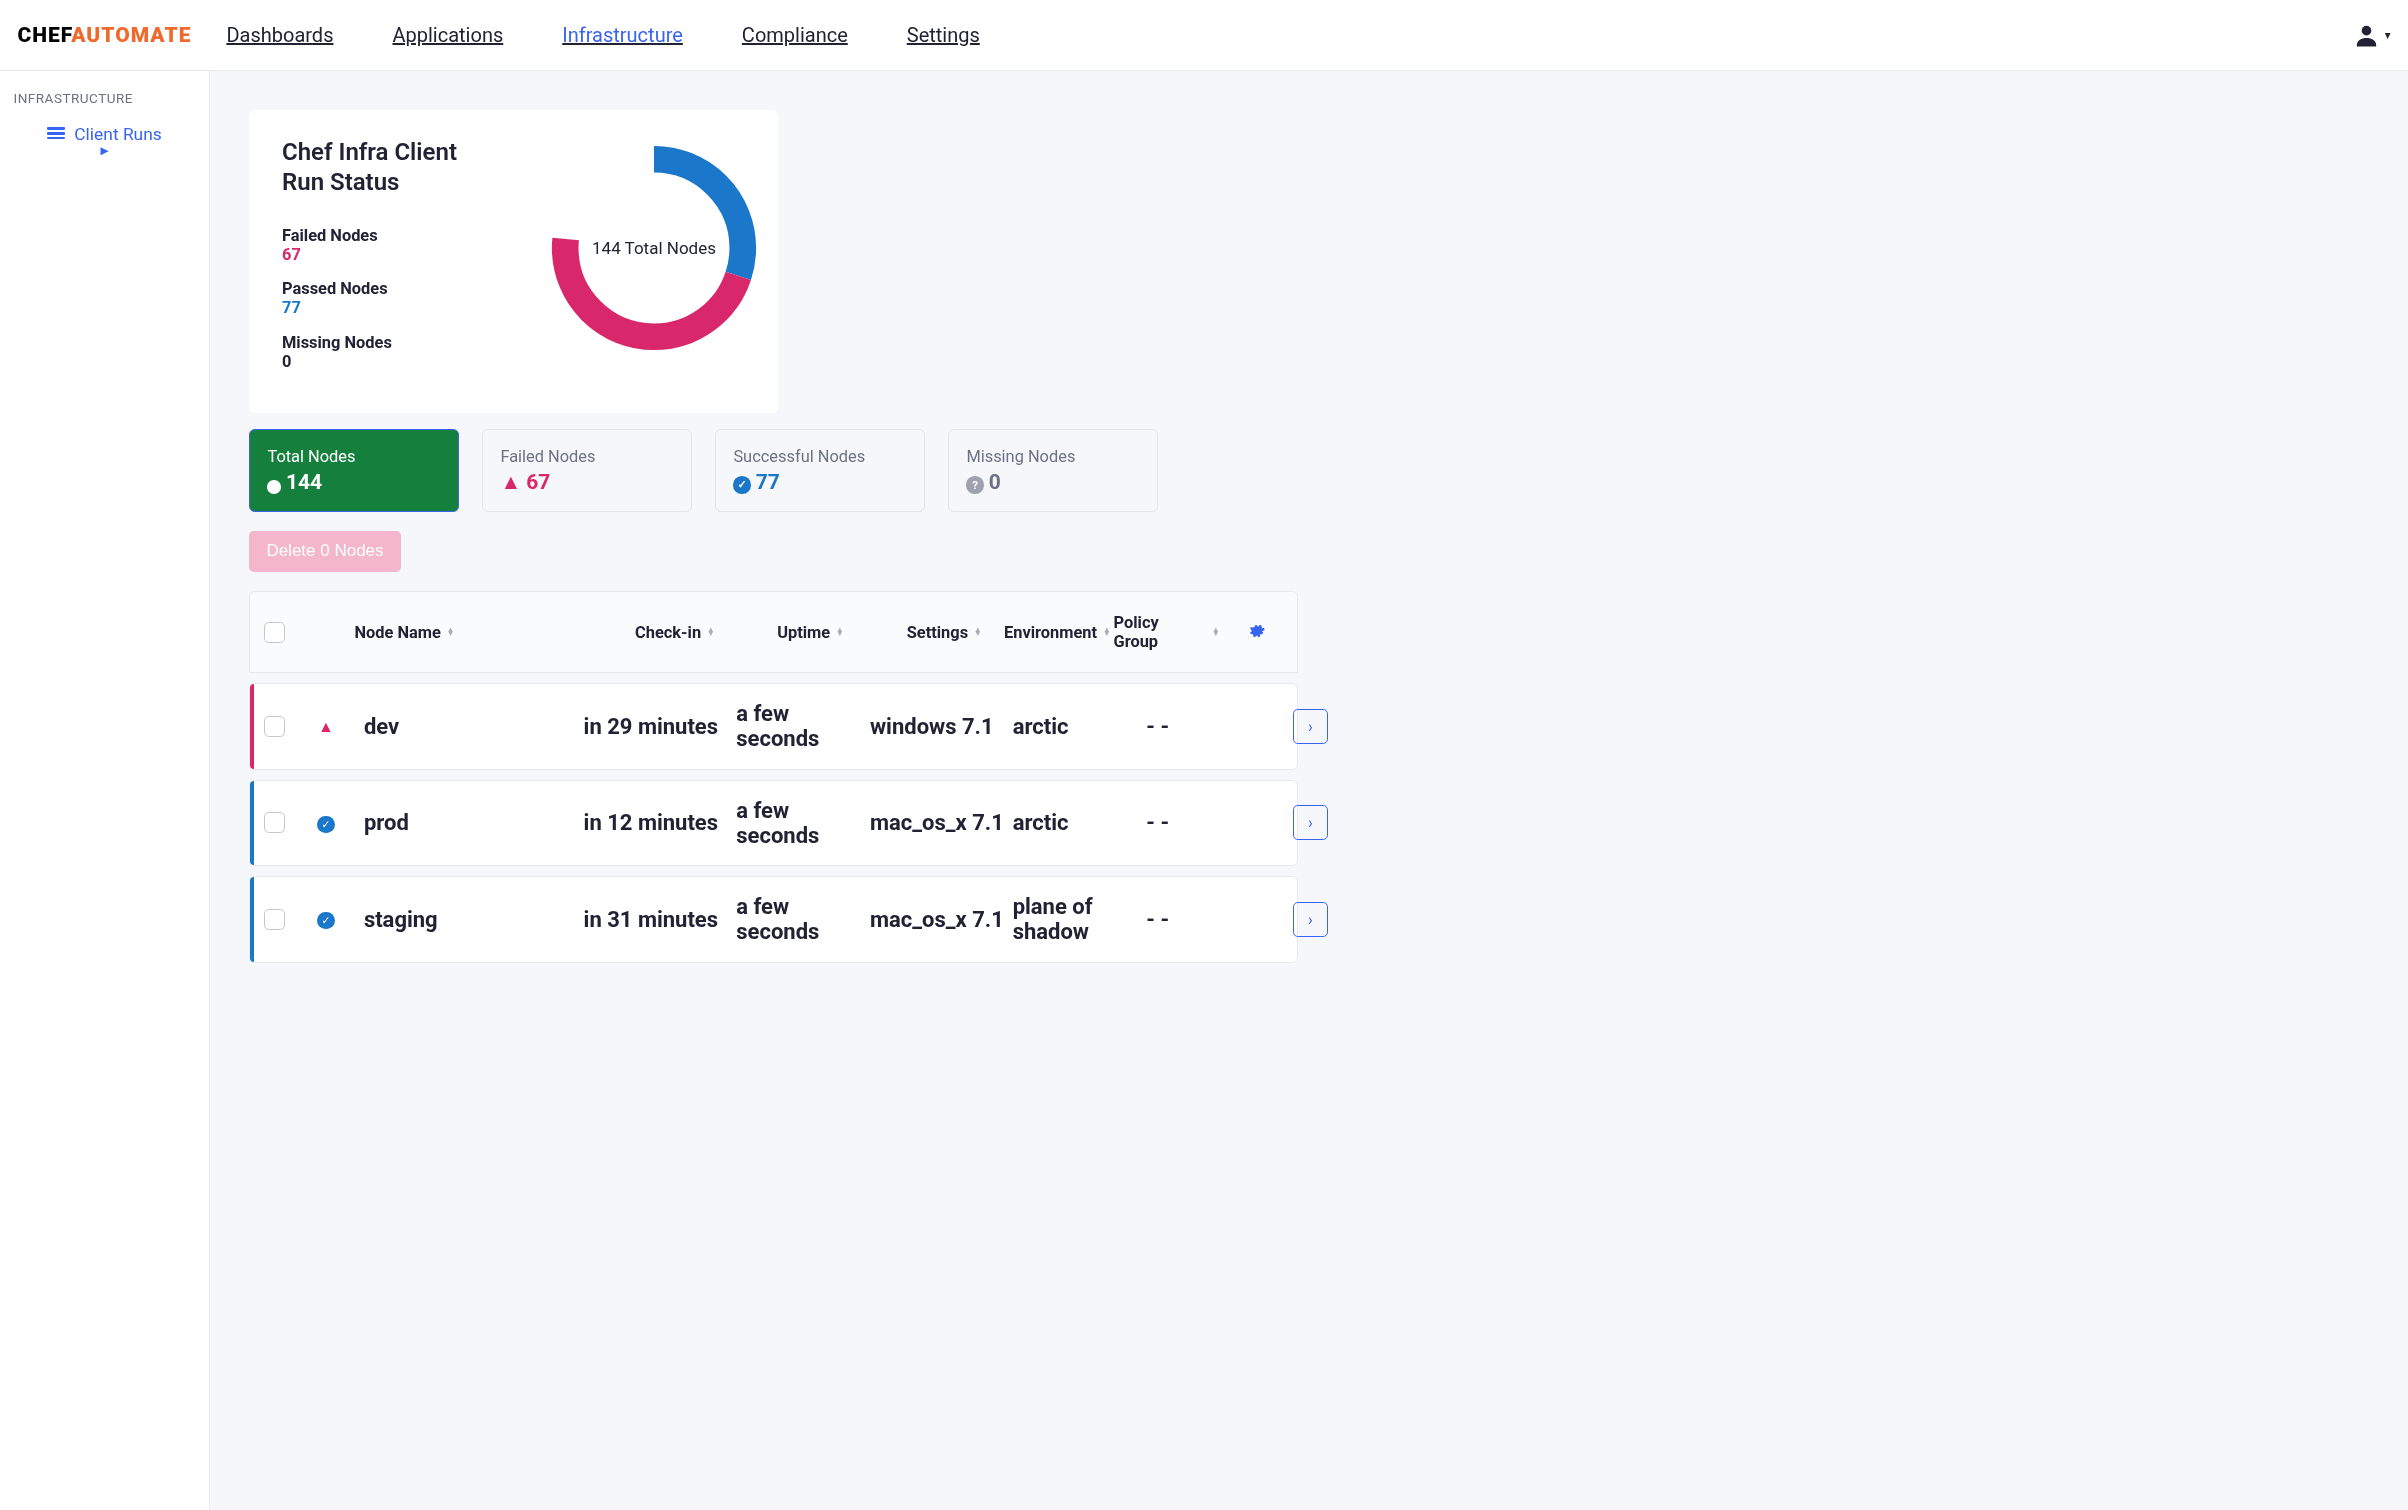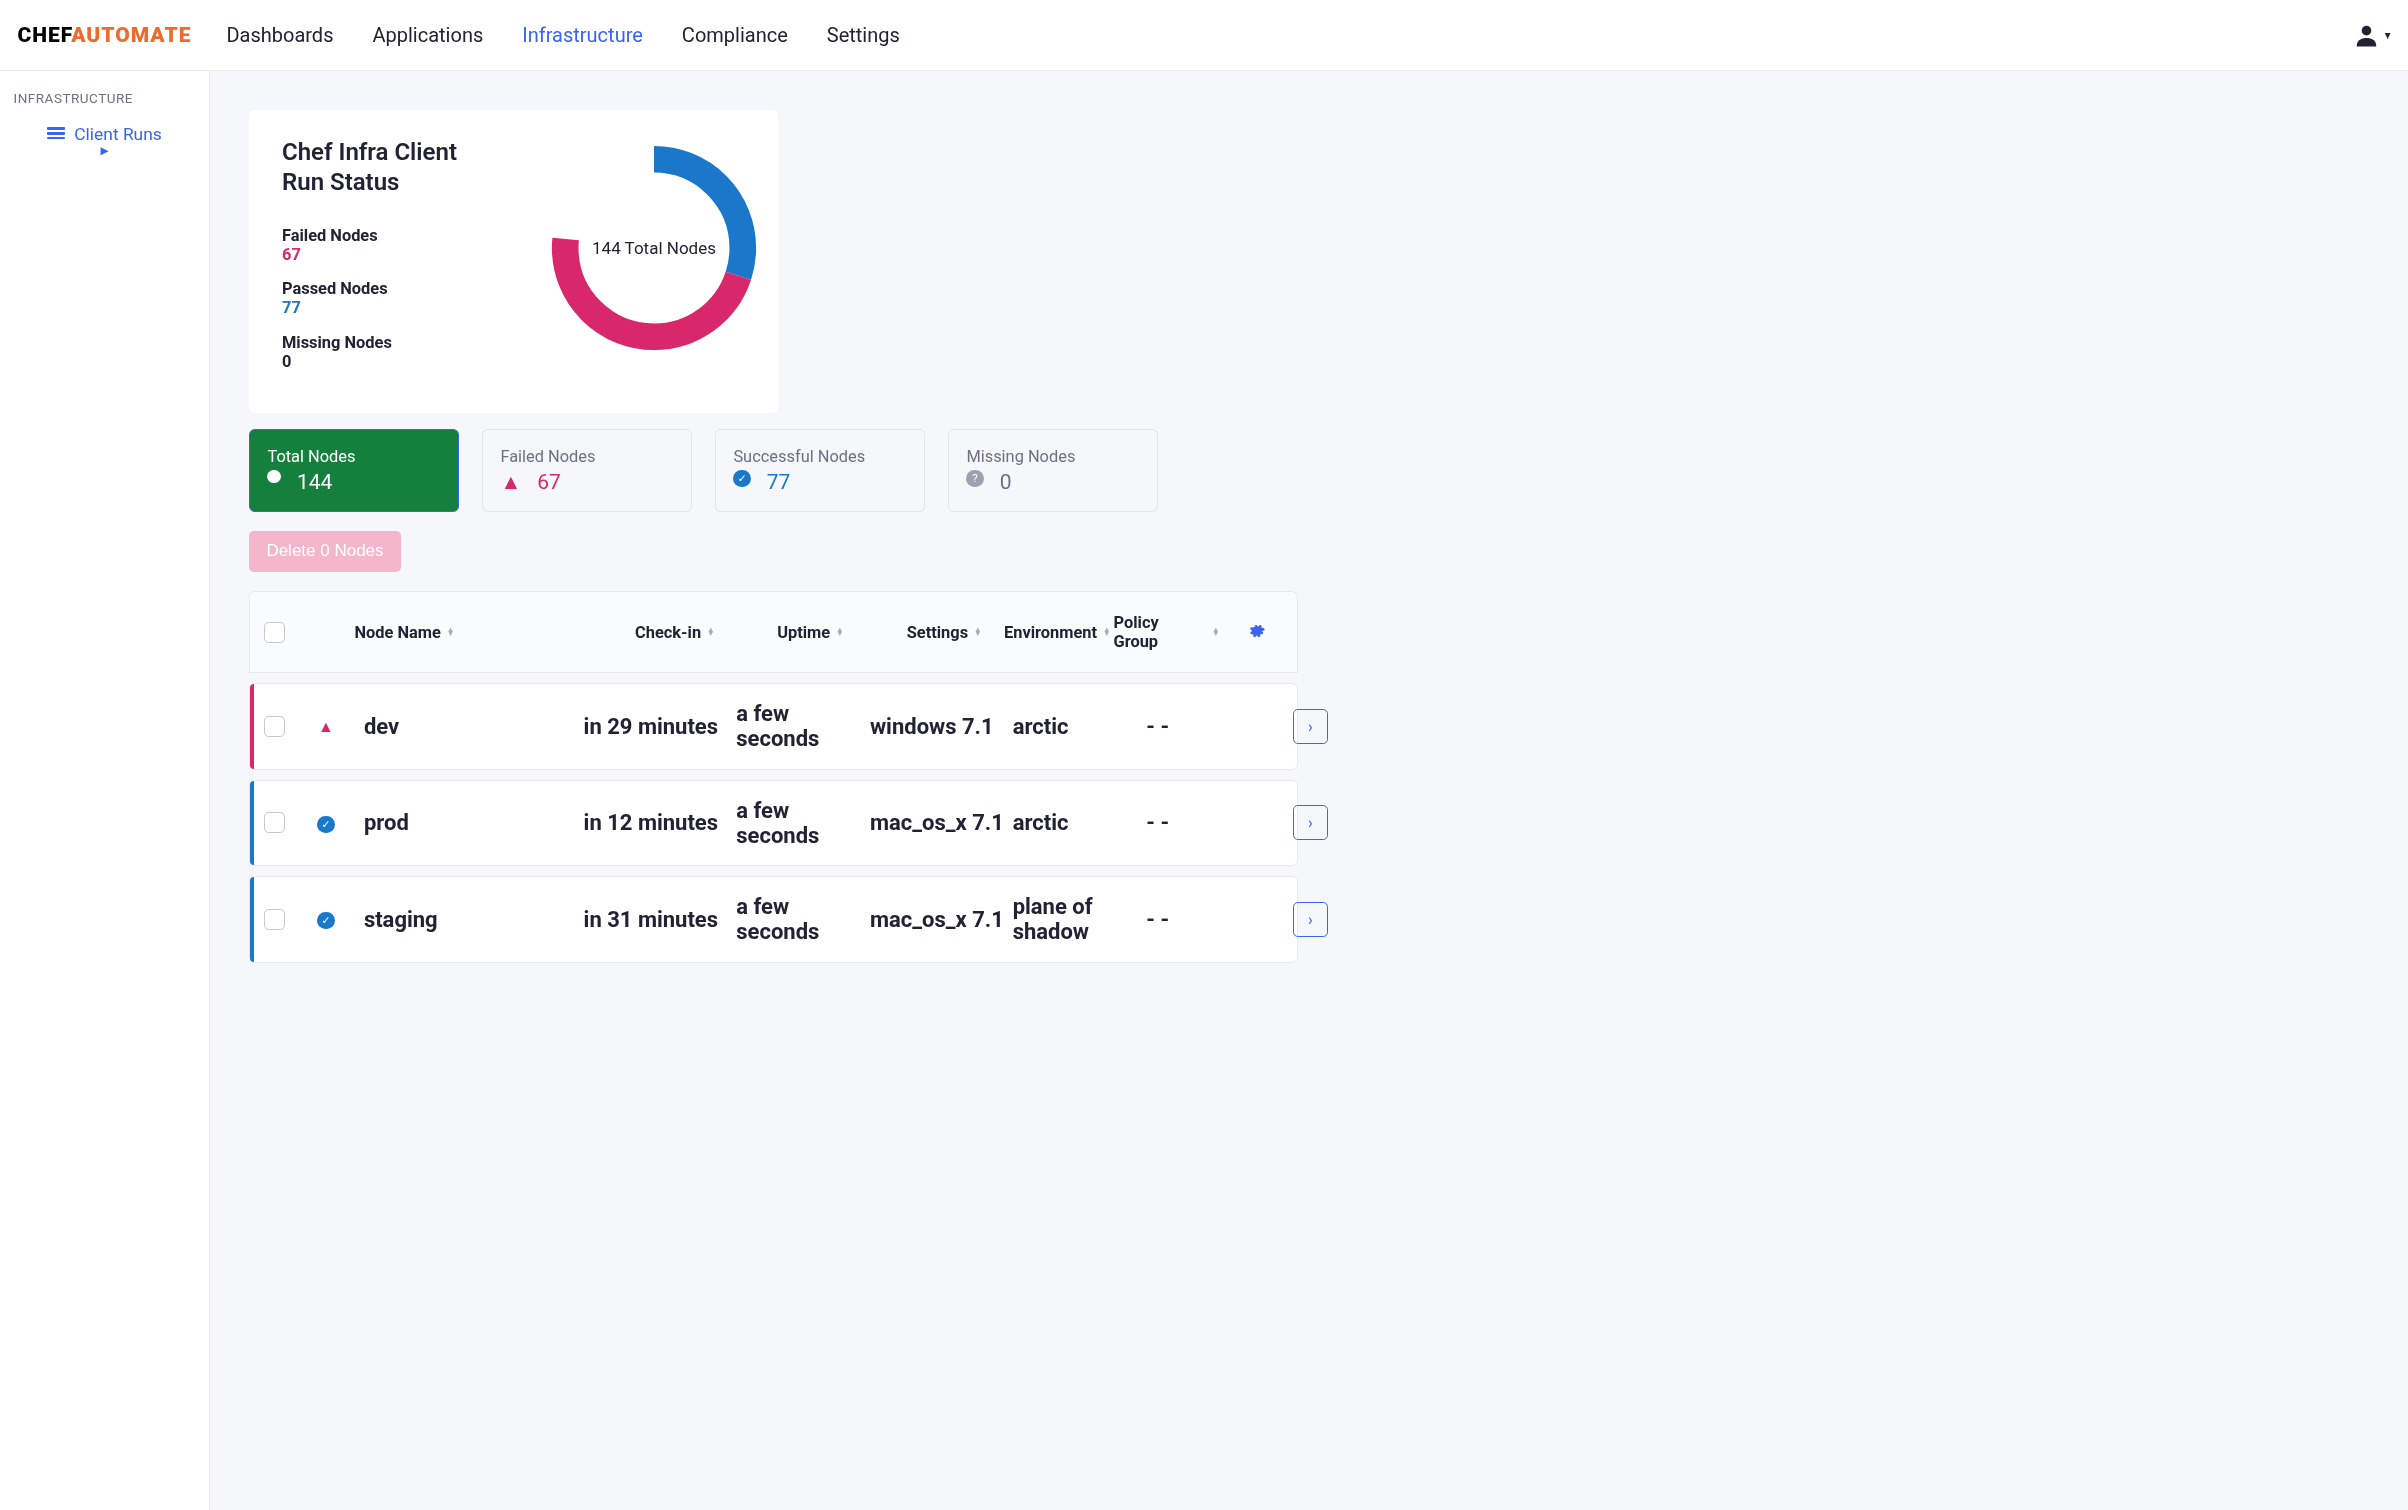--- a/index.html
+++ b/index.html
@@ -1,21 +1,21 @@
 <!DOCTYPE html>
 <html><head>
 <meta charset="utf-8">
 <style>
 * { box-sizing: border-box; margin: 0; padding: 0; }
 body { font-family: -apple-system, BlinkMacSystemFont, "Segoe UI", Roboto, sans-serif; background: #f5f7fa; color: #212334; }
 .topbar { background: #fff; border-bottom: 1px solid #e6e9ed; display: flex; align-items: center; padding: 0 17.4px; height: 71px; }
 .logo { font-size: 21px; font-weight: 900; letter-spacing: 1px; margin-right: 35px; }
 .logo .chef { color: #000; }
 .logo .automate { color: #ef6a2c; }
-.nav { display: flex; gap: 39px; flex: 1; }
+.nav { display: flex; gap: 59px; flex: 1; text-decoration: underline; }
 .nav-item { font-size: 20px; color: #212334; cursor: pointer; }
 .nav-item.active { color: #3864f2; }
 .user { display: flex; align-items: center; gap: 3.9px; cursor: pointer; }
 .user svg { width: 29px; height: 29px; }
 .layout { display: flex; }
 .sidebar { width: 210px; background: #fff; border-right: 1px solid #e6e9ed; padding: 19.3px 13.5px; min-height: calc(100vh - 71px); }
 .sidebar-heading { font-size: 13.5px; color: #6c7283; letter-spacing: 0.5px; margin-bottom: 13.5px; }
 .sidebar-item { display: flex; align-items: center; justify-content: center; color: #3864f2; font-size: 17.4px; cursor: pointer; padding: 3.9px 0; flex-direction: column; }
 .sidebar-item .left { display: flex; align-items: center; gap: 9.7px; }
 .sidebar-item .list-icon { width: 17.4px; height: 13.5px; display: inline-block; }
@@ -29,21 +29,21 @@
 .stat-label { font-size: 16.4px; font-weight: 700; color: #212334; }
 .stat-failed { font-size: 16.4px; font-weight: 700; color: #d9276b; }
 .stat-passed { font-size: 16.4px; font-weight: 700; color: #1a77c9; }
 .stat-missing { font-size: 16.4px; font-weight: 700; color: #212334; }
 .donut-wrap { position: relative; width: 222px; height: 222px; }
 .donut-center { position: absolute; inset: 0; display: flex; align-items: center; justify-content: center; font-size: 17px; color: #212334; }
 .filters { display: flex; gap: 23px; margin-bottom: 19.3px; }
 .filter-card { width: 210px; height: 83px; border-radius: 5.8px; border: 1px solid #e1e4e9; padding: 13.5px 17.4px; cursor: pointer; display: flex; flex-direction: column; justify-content: center; gap: 3.9px; }
 .filter-card.active { background: #15803d; border-color: #3864f2; color: #fff; }
 .filter-label { font-size: 16.4px; }
-.filter-value-row { display: flex; align-items: flex-start; gap: 16px; font-size: 21px; font-weight: 400; }
+.filter-value-row { display: flex; align-items: flex-end; gap: 5px; font-size: 21px; font-weight: 700; }
 .filter-card .dot { width: 13.5px; height: 13.5px; border-radius: 50%; background: #fff; display:inline-block; }
 .filter-card.failed .filter-value-row { color: #d9276b; }
 .filter-card.failed .filter-label { color: #6c7283; }
 .filter-card.success .filter-value-row { color: #1a77c9; }
 .filter-card.success .filter-label { color: #6c7283; }
 .filter-card.missing .filter-value-row { color: #6c7283; }
 .filter-card.missing .filter-label { color: #6c7283; }
 .delete-btn { background: #f4b6cb; color: #fff; border: none; border-radius: 4.8px; padding: 10.6px 17.4px; font-size: 17px; cursor: pointer; margin-bottom: 19.3px; }
 .table { width: 1049px; }
 .thead { background: #fafbfc; border: 1px solid #e6e9ed; border-radius: 5.8px 5.8px 0 0; display: grid; grid-template-columns: 46px 39px 212px 145px 126px 135px 126px 106px 68px; align-items: center; padding: 21px 13.5px; gap: 3px; }

